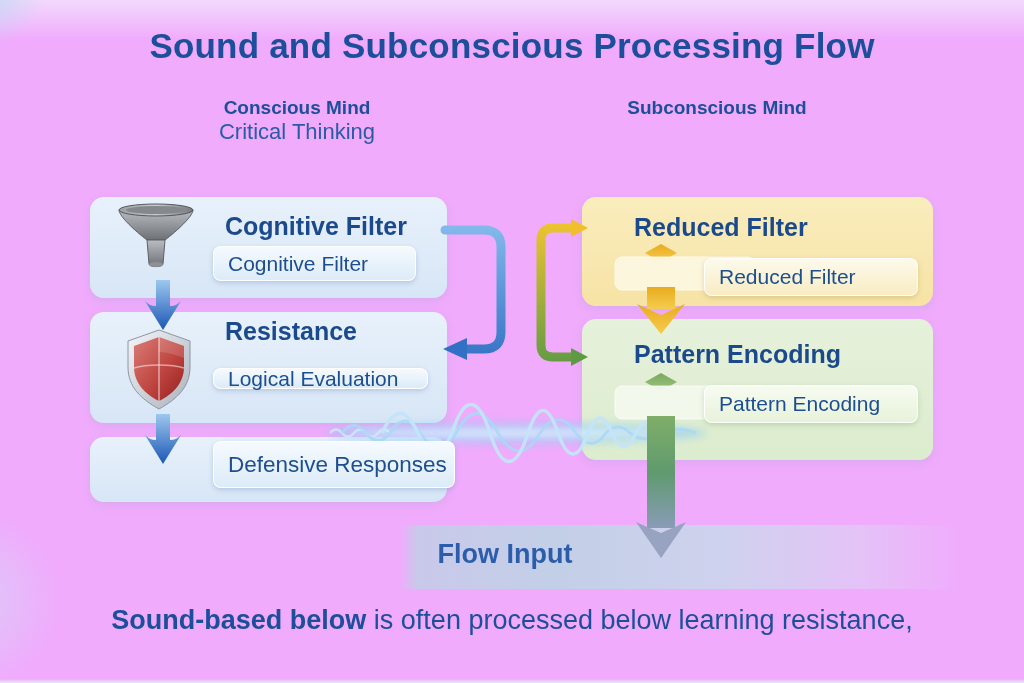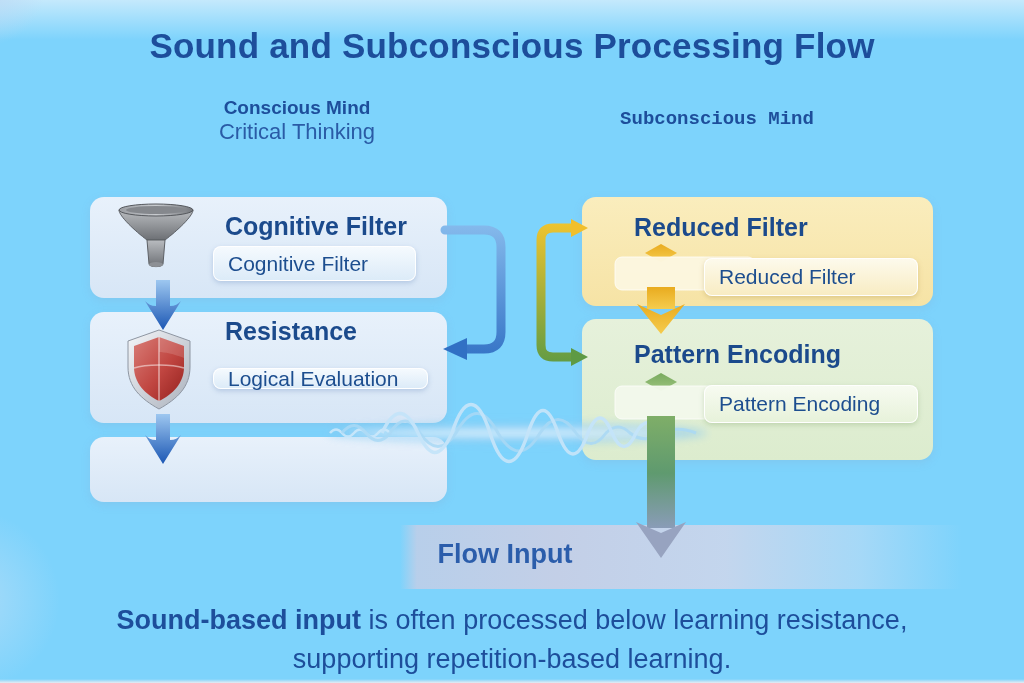--- a/index.html
+++ b/index.html
@@ -1,18 +1,18 @@
 <!DOCTYPE html>
 <html><head>
 <meta charset="utf-8">
 <style>
   html,body{margin:0;padding:0;background:#ffffff;}
   .stage{
     position:relative;width:1024px;height:683px;overflow:hidden;
-    background:#7dd3fc;
+    background:#f0abfc;
     font-family:"Liberation Sans", sans-serif;
   }
   .stage::before{
     content:"";position:absolute;inset:0;pointer-events:none;
     background:
       radial-gradient(circle at -14px -14px, rgba(188,216,243,.9) 0, rgba(188,216,243,0) 60px),
       radial-gradient(circle at -30px 600px, rgba(205,226,246,.55) 0, rgba(205,226,246,0) 90px),
       linear-gradient(180deg, rgba(244,248,252,.6) 0, rgba(255,255,255,0) 40px);
   }
   .stage::after{
@@ -20,21 +20,21 @@
     background:linear-gradient(180deg, rgba(255,255,255,0), #e7ebf2);
   }
   .title{
     position:absolute;top:26px;left:0;width:100%;text-align:center;
     font-size:35px;font-weight:700;color:#1d4e9b;letter-spacing:.2px;
   }
   .colhdr{position:absolute;width:360px;text-align:center;}
   .colhdr .h{font-size:19px;font-weight:700;color:#1d4e9b;}
   .colhdr .s{font-size:22px;font-weight:400;color:#2a5ba6;}
   .hdr-left{left:117px;top:97px;}
-  .hdr-right{left:537px;top:108px;font-family:Liberation Mono, monospace;}
+  .hdr-right{left:537px;top:97px;}
 
   .box{position:absolute;border-radius:14px;box-shadow:0 3px 9px rgba(140,165,200,.22);}
   .blue-box{background:linear-gradient(180deg,#e8f1fb 0%,#d7e6f6 100%);}
   .lbox1{left:90px;top:197px;width:357px;height:101px;}
   .lbox2{left:90px;top:312px;width:357px;height:111px;}
   .lbox3{left:90px;top:437px;width:357px;height:65px;}
   .rbox1{left:582px;top:197px;width:351px;height:109px;background:linear-gradient(180deg,#faedbd 0%,#f6e3a5 100%);}
   .rbox2{left:582px;top:319px;width:351px;height:141px;background:linear-gradient(180deg,#e6f1db 0%,#dcecce 100%);}
 
   .boxhdr{position:absolute;font-size:25px;font-weight:700;color:#1b4a8c;z-index:4;}
@@ -150,20 +150,23 @@
   <div class="boxhdr" style="left:225px;top:212px">Cognitive Filter</div>
   <div class="tag tag-blue" style="left:213px;top:246px;width:203px;height:35px">
     <span>Cognitive Filter</span>
   </div>
 
   <div class="boxhdr" style="left:225px;top:317px">Resistance</div>
   <div class="tag tag-blue" style="left:213px;top:368px;width:215px;height:21px">
     <span>Logical Evaluation</span>
   </div>
 
+  <div class="tag tag-blue" style="left:213px;top:441px;width:242px;height:47px;font-size:22.5px">
+    <span>Defensive Responses</span>
+  </div>
 
   <div class="boxhdr" style="left:634px;top:213px">Reduced Filter</div>
   <div class="tag tag-yellow" style="left:704px;top:258px;width:214px;height:38px">
     <span>Reduced Filter</span>
   </div>
 
   <div class="boxhdr" style="left:634px;top:340px">Pattern Encoding</div>
   <div class="tag tag-green" style="left:704px;top:385px;width:214px;height:38px">
     <span>Pattern Encoding</span>
   </div>
@@ -232,17 +235,16 @@
     <ellipse cx="190" cy="57" rx="165" ry="3.5" fill="#eaf6ff" opacity="0.95" filter="url(#soft)"></ellipse>
     <path d="M8 57 Q14 50 20 57 T32 57 T44 57 T56 57 T68 57" fill="none" stroke="#cfe9fa" stroke-width="2.5" opacity="0.85"></path>
     <path d="M20 57 C28 47 36 47 44 57 C52 67 60 67 68 57 C78 41 88 41 98 57 C110 75 122 75 134 57 C148 31 162 31 176 57 C190 81 204 81 218 57 C230 39 242 39 254 57 C264 71 274 71 284 57 C292 49 300 49 308 57 C318 65 328 65 340 57 C352 51 364 53 374 57" fill="none" stroke="#a9d8f5" stroke-width="3" opacity="0.85"></path>
     <path d="M60 57 C72 31 84 31 96 57 C108 83 118 83 130 57 C142 19 156 19 168 57 C180 95 194 95 206 57 C216 27 226 27 236 57 C246 85 256 85 266 57 C274 37 282 37 290 57 C298 75 306 75 314 57 C322 43 330 43 338 57" fill="none" stroke="#c4e4f9" stroke-width="3.5" opacity="0.95"></path>
   </svg>
 
   <div class="band"></div>
   <div class="sound-label">Flow Input</div>
 
   <div class="caption">
-    <div><b>Sound-based input</b><span> is often processed below learning resistance,</span></div>
-    <div>supporting repetition-based learning.</div>
+    <div><b>Sound-based below</b><span> is often processed below learning resistance,</span></div>
   </div>
 
 </div>
 
 </body></html>

